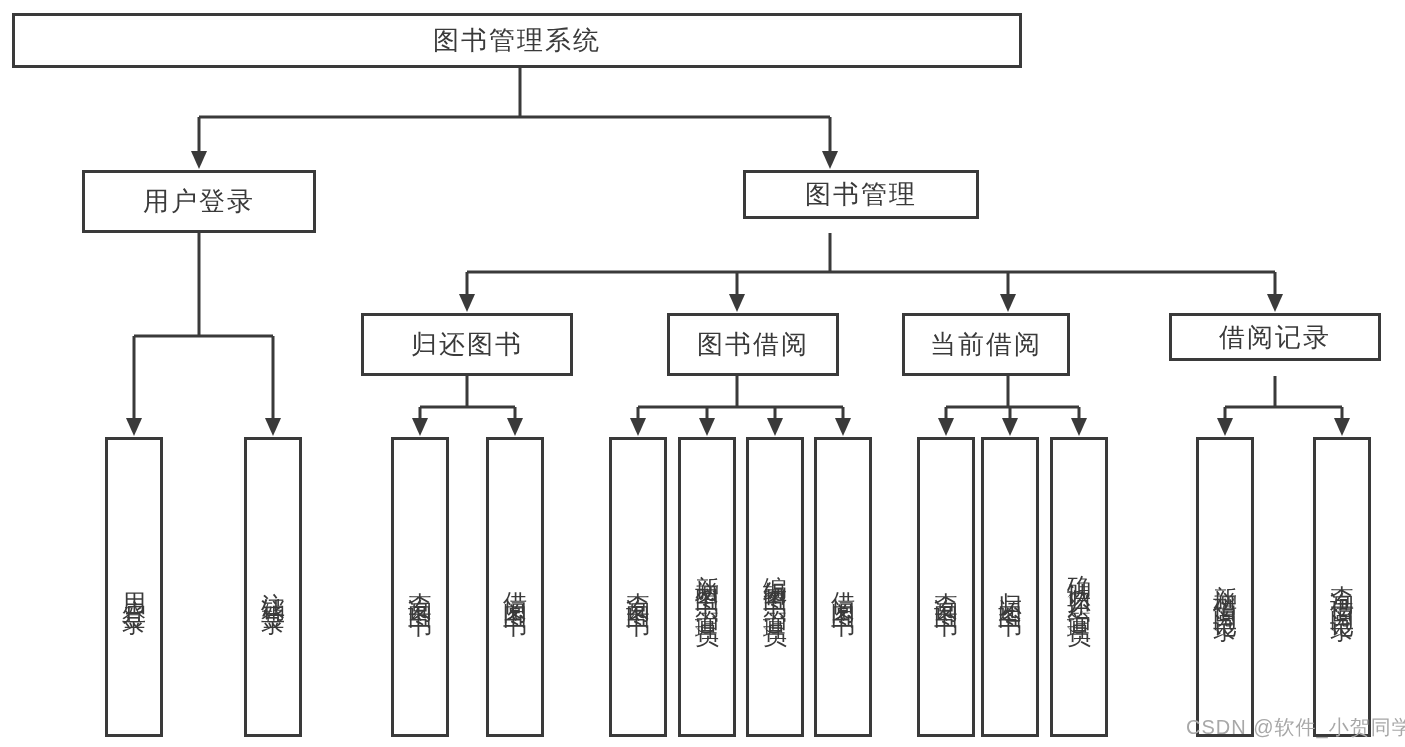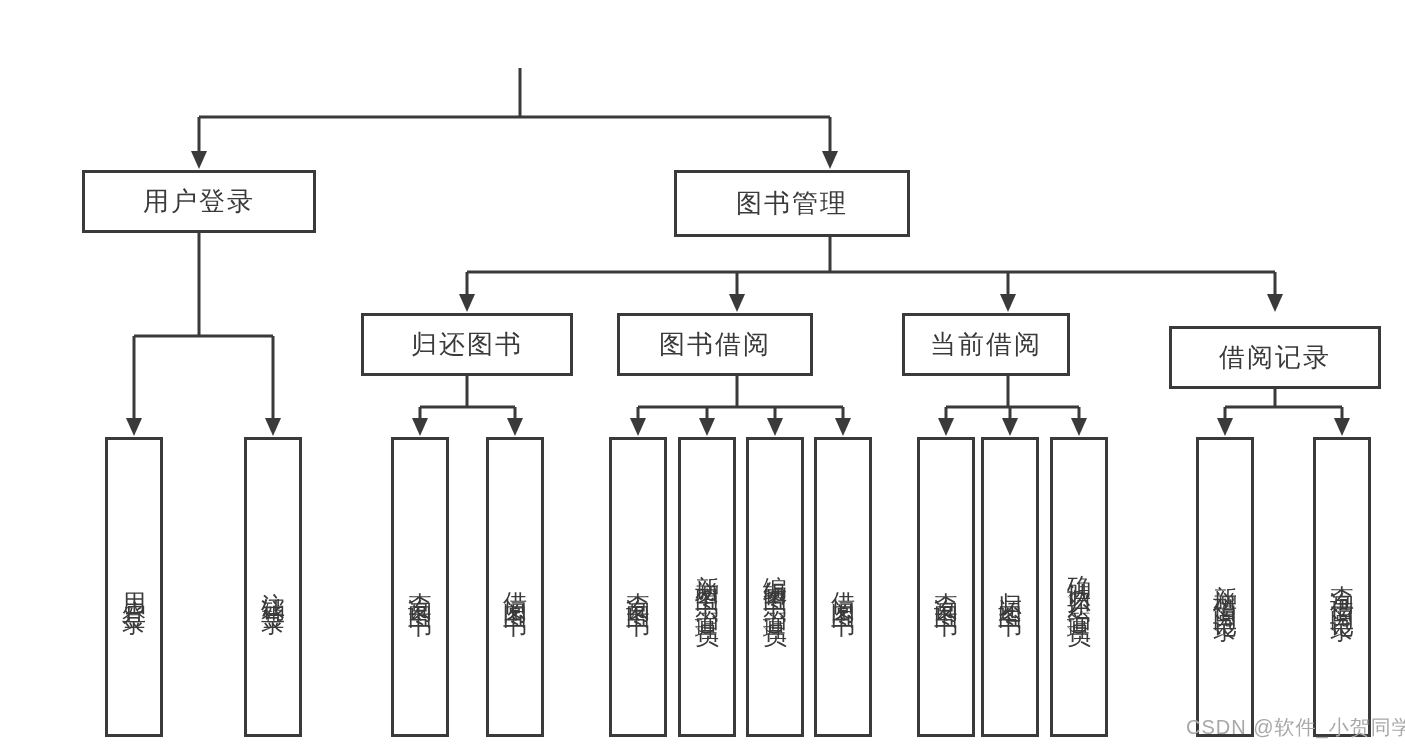--- a/index.html
+++ b/index.html
@@ -73,38 +73,41 @@
       <polygon points="767,418 783,418 775,436"></polygon>
       <polygon points="835,418 851,418 843,436"></polygon>
       <polygon points="938,418 954,418 946,436"></polygon>
       <polygon points="1002,418 1018,418 1010,436"></polygon>
       <polygon points="1071,418 1087,418 1079,436"></polygon>
       <polygon points="1217,418 1233,418 1225,436"></polygon>
       <polygon points="1334,418 1350,418 1342,436"></polygon>
     </g>
   </svg>
 
+  <div class="node hbox" style="left:12px;top:13px;width:1010px;height:55px">
+    <span class="label">图书管理系统</span>
+  </div>
 
   <div class="node hbox" style="left:82px;top:170px;width:234px;height:63px">
     <span class="label">用户登录</span>
   </div>
-  <div class="node hbox" style="left:674px;top:170px;width:236px;height:67px">
+  <div class="node hbox" style="left:743px;top:170px;width:236px;height:49px">
     <span class="label">图书管理</span>
   </div>
 
   <div class="node hbox" style="left:361px;top:313px;width:212px;height:63px">
     <span class="label">归还图书</span>
   </div>
-  <div class="node hbox" style="left:617px;top:313px;width:196px;height:63px">
+  <div class="node hbox" style="left:667px;top:313px;width:172px;height:63px">
     <span class="label">图书借阅</span>
   </div>
   <div class="node hbox" style="left:902px;top:313px;width:168px;height:63px">
     <span class="label">当前借阅</span>
   </div>
-  <div class="node hbox" style="left:1169px;top:326px;width:212px;height:63px">
+  <div class="node hbox" style="left:1169px;top:313px;width:212px;height:48px">
     <span class="label">借阅记录</span>
   </div>
 
   <div class="node vbox" style="left:105px;top:437px;width:58px;height:300px">
     <span class="label">用户登录</span>
   </div>
   <div class="node vbox" style="left:244px;top:437px;width:58px;height:300px">
     <span class="label">注销登录</span>
   </div>
 

